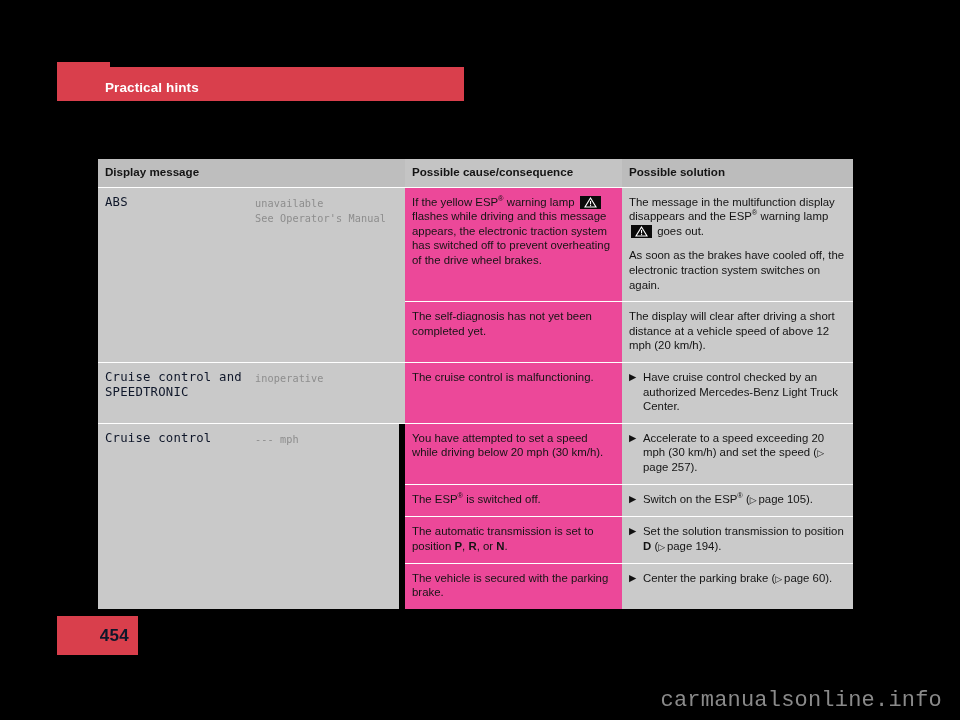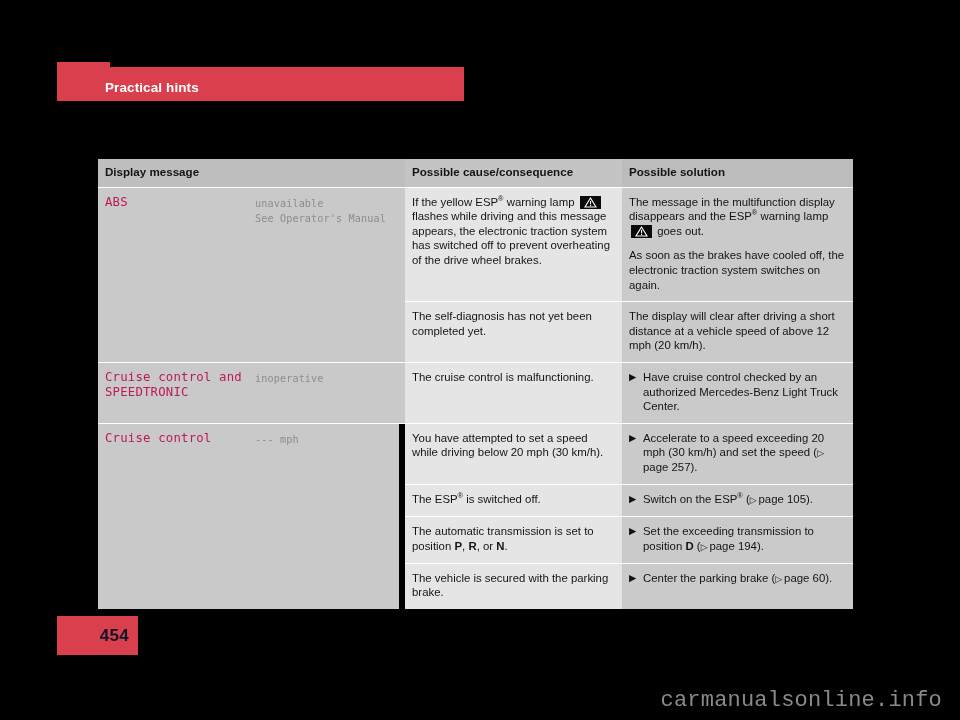--- a/index.html
+++ b/index.html
@@ -55,21 +55,21 @@
     display: flex;
     align-items: stretch;
   }
   .tcell {
     box-sizing: border-box;
     font-size: 11.4px;
     line-height: 14.6px;
     color: #141414;
   }
   .col-msg   { width: 307px; background: #c9c9c9; }
-  .col-cause { width: 217px; background: #e5e5e5; }
+  .col-cause { width: 217px; background: #ec4899; }
   .col-sol   { width: 231px; background: #cacaca; }
 
   
   .hdr .tcell {
     font-weight: bold;
     font-size: 11.6px;
     padding: 6px 7px 7px 7px;
     background: #bfbfbf;
   }
   .hdr .col-msg   { background: #bebebe; }
@@ -81,21 +81,21 @@
 
   
   .msg-wrap {
     display: flex;
     align-items: flex-start;
   }
   .msg-main {
     font-family: "DejaVu Sans Mono", "Liberation Mono", monospace;
     font-size: 12.3px;
     line-height: 15.5px;
-    color: #be185d;
+    color: #0f172a;
     letter-spacing: 0.2px;
     width: 150px;
     flex: none;
   }
   .msg-val {
     font-family: "DejaVu Sans Mono", "Liberation Mono", monospace;
     font-size: 10.2px;
     line-height: 15.5px;
     color: #8d8d8d;
     letter-spacing: 0.1px;
@@ -306,21 +306,21 @@
       <div style="display:flex;">
         <div class="sub-divider-cause"></div>
         <div class="sub-divider-sol"></div>
       </div>
 
       <div class="trow">
         <div class="tcell col-cause body-cell"><span>The automatic transmission is set to position </span><b>P</b><span>, </span><b>R</b><span>, or </span><b>N</b><span>.</span></div>
         <div class="tcell col-sol body-cell">
           <div class="bullet-row">
             <span class="bullet">▶</span>
-            <span class="bullet-text"><span>Set the exceeding transmission to position </span><b>D</b><span> (</span><span class="pgref">▷ </span><span>page 194</span><span>).</span></span>
+            <span class="bullet-text"><span>Set the solution transmission to position </span><b>D</b><span> (</span><span class="pgref">▷ </span><span>page 194</span><span>).</span></span>
           </div>
         </div>
       </div>
       <div style="display:flex;">
         <div class="sub-divider-cause"></div>
         <div class="sub-divider-sol"></div>
       </div>
 
       <div class="trow">
         <div class="tcell col-cause body-cell">The vehicle is secured with the parking brake.</div>

